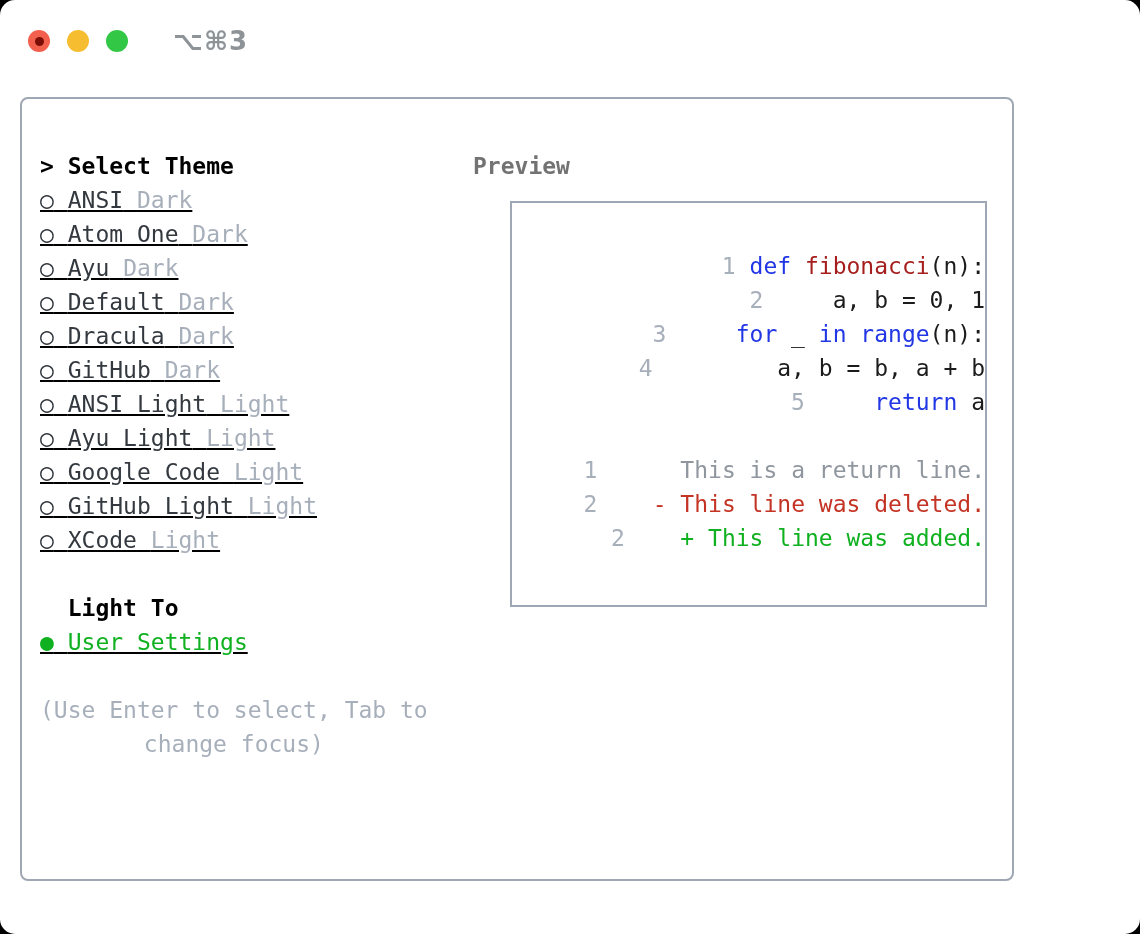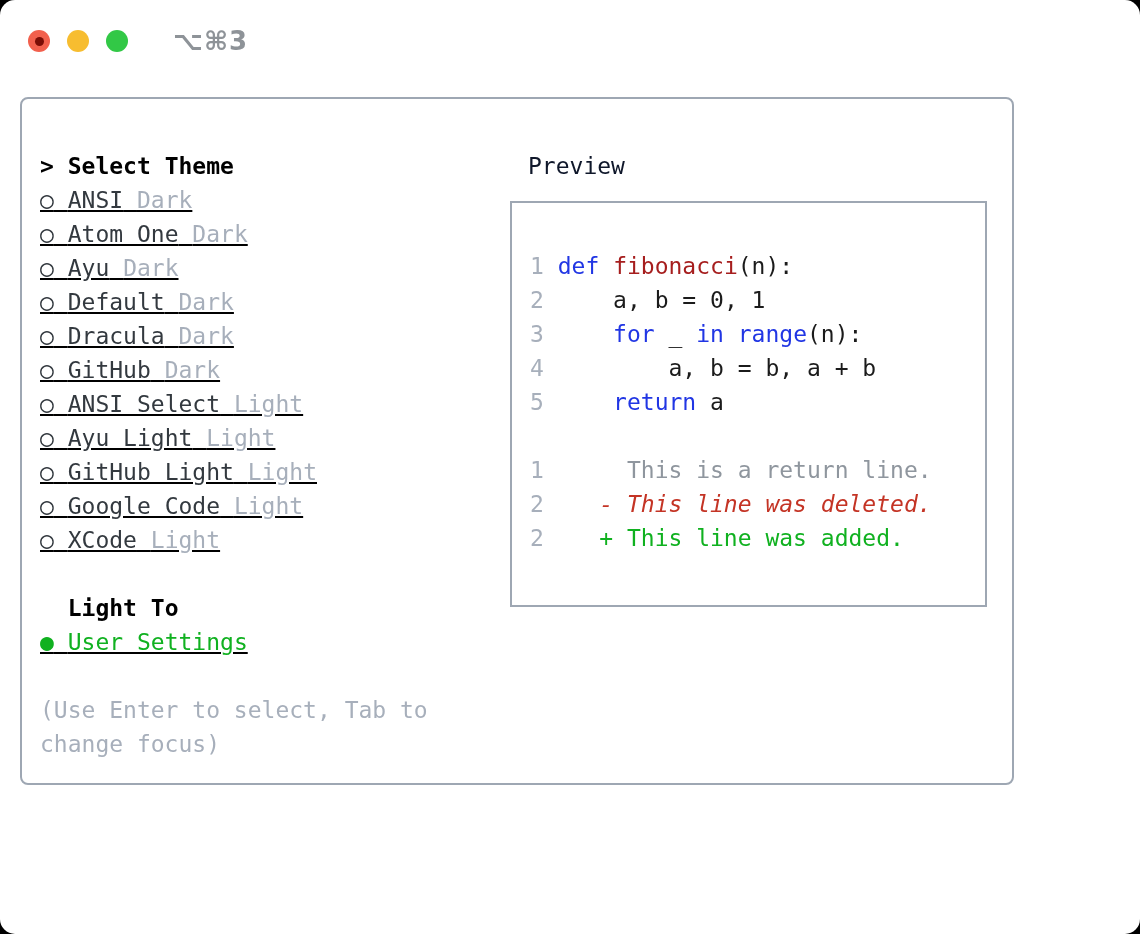--- a/index.html
+++ b/index.html
@@ -37,57 +37,57 @@
     margin-left: 28px;
     font-family: "DejaVu Sans", sans-serif;
     font-size: 26px; font-weight: bold;
     color: var(--shortcut-gray);
     letter-spacing: 1px;
   }
 
   
   .main-box {
     position: absolute; left: 20px; top: 97px;
-    width: 994px; height: 688px;
+    width: 994px; height: 784px;
     border: 2px solid var(--border-gray);
     border-radius: 8px;
     background: #fff;
   }
 
   .line { height: 34px; line-height: 34px; white-space: pre; font-size: 23px; }
 
   .left-col { position: absolute; left: 18px; top: 50px; }
 
   .header { font-weight: bold; color: #000; }
   .name   { color: var(--item-dark); }
   .tag    { color: var(--muted-gray); }
   .bullet { color: var(--item-dark); }
   .selected .name, .selected .bullet { color: var(--accent-green); }
-  .hint   { color: var(--muted-gray); }
+  .hint   { color: var(--muted-gray); text-align: center; }
   .row { cursor: default; text-decoration: underline; }
 
   .preview-title {
-    position: absolute; left: 506px; top: 50px;
-    font-weight: normal; color: #0f172a;
+    position: absolute; left: 451px; top: 50px;
+    font-weight: bold; color: #737373;
   }
 
   .preview-box {
     position: absolute; left: 488px; top: 102px;
     width: 477px; height: 406px;
     border: 2px solid var(--border-gray);
     background: #fff;
   }
-  .code-block { padding: 46px 0 0 18px; }
+  .code-block { padding: 46px 0 0 18px; text-align: right; }
 
   .ln { color: var(--linenum-gray); }
   .tok-plain    { color: #1b1b1b; }
   .tok-keyword  { color: var(--code-blue); }
   .tok-function { color: var(--code-red); }
   .diff-context { color: var(--context-gray); }
-  .diff-deleted { color: var(--diff-red); font-style: italic; }
+  .diff-deleted { color: var(--diff-red); }
   .diff-added   { color: var(--accent-green); }
 </style>
 </head>
 <body>
 
 <div class="window">
 
   <div class="titlebar">
     <div class="light light-close"></div>
     <div class="light light-min"></div>
@@ -100,24 +100,24 @@
     <div class="left-col">
       <div class="line header"><span>&gt;</span><span> </span><span>Select Theme</span></div>
 
       <div id="theme-list">
           <div class="line row"><span class="bullet">○</span><span> </span><span class="name">ANSI</span><span> </span><span class="tag">Dark</span></div>
           <div class="line row"><span class="bullet">○</span><span> </span><span class="name">Atom One</span><span> </span><span class="tag">Dark</span></div>
           <div class="line row"><span class="bullet">○</span><span> </span><span class="name">Ayu</span><span> </span><span class="tag">Dark</span></div>
           <div class="line row"><span class="bullet">○</span><span> </span><span class="name">Default</span><span> </span><span class="tag">Dark</span></div>
           <div class="line row"><span class="bullet">○</span><span> </span><span class="name">Dracula</span><span> </span><span class="tag">Dark</span></div>
           <div class="line row"><span class="bullet">○</span><span> </span><span class="name">GitHub</span><span> </span><span class="tag">Dark</span></div>
-          <div class="line row"><span class="bullet">○</span><span> </span><span class="name">ANSI Select</span><span> </span><span class="tag">Light</span></div>
+          <div class="line row"><span class="bullet">○</span><span> </span><span class="name">ANSI Light</span><span> </span><span class="tag">Light</span></div>
           <div class="line row"><span class="bullet">○</span><span> </span><span class="name">Ayu Light</span><span> </span><span class="tag">Light</span></div>
+          <div class="line row"><span class="bullet">○</span><span> </span><span class="name">Google Code</span><span> </span><span class="tag">Light</span></div>
           <div class="line row"><span class="bullet">○</span><span> </span><span class="name">GitHub Light</span><span> </span><span class="tag">Light</span></div>
-          <div class="line row"><span class="bullet">○</span><span> </span><span class="name">Google Code</span><span> </span><span class="tag">Light</span></div>
           <div class="line row"><span class="bullet">○</span><span> </span><span class="name">XCode</span><span> </span><span class="tag">Light</span></div>
         </div>
 
       <div class="line"> </div>
 
       <div class="line header"><span>  </span><span>Light To</span></div>
 
       <div id="apply-list">
           <div class="line row selected"><span class="bullet">●</span><span> </span><span class="name">User Settings</span></div>
         </div>

